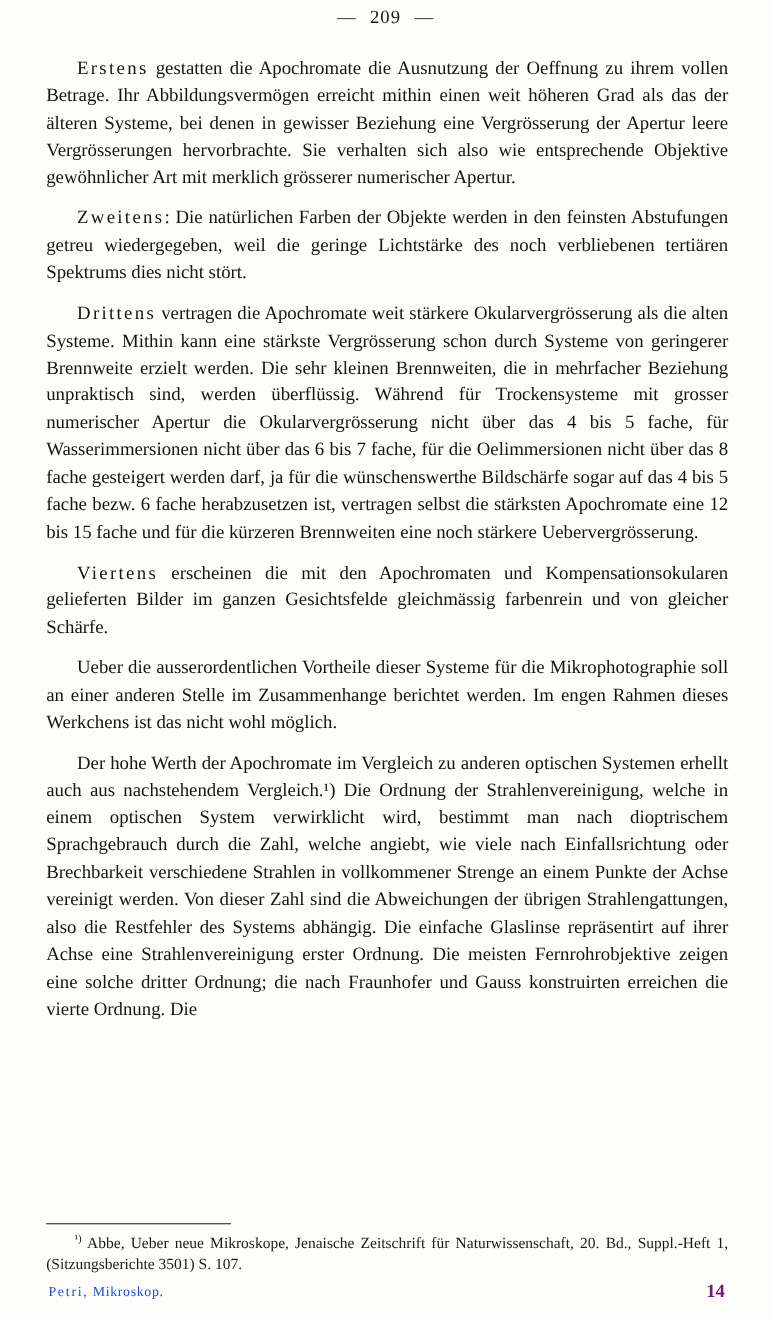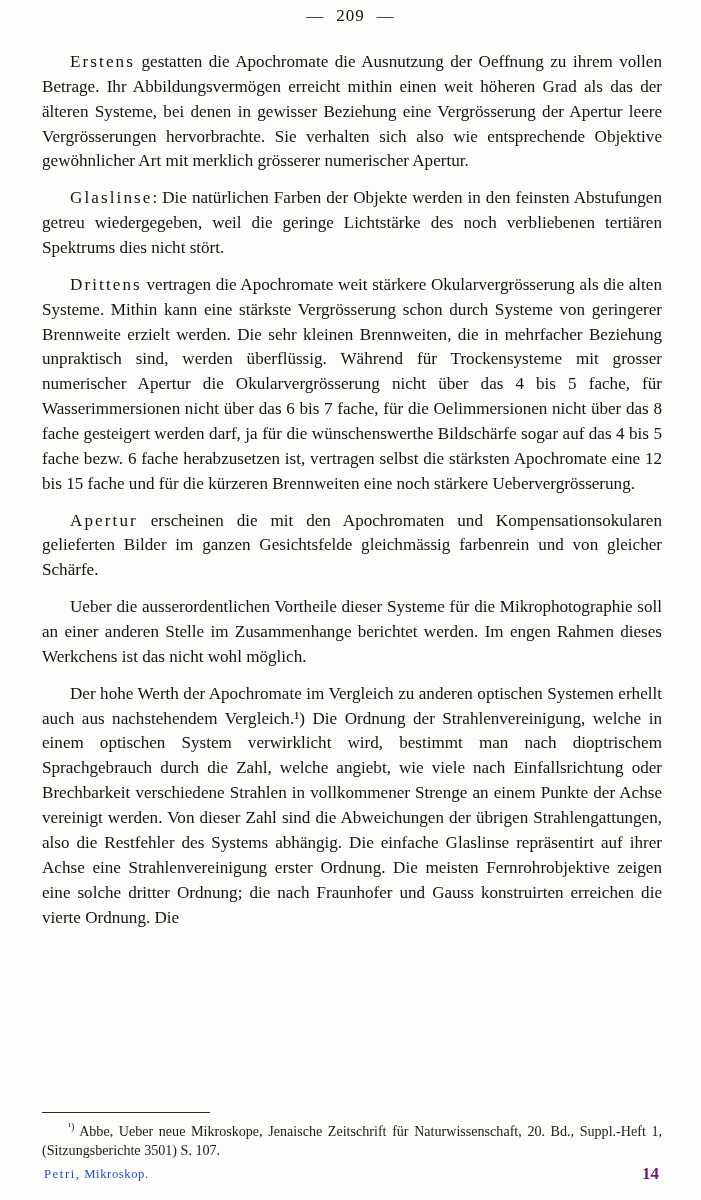--- a/index.html
+++ b/index.html
@@ -109,25 +109,25 @@
 <div class="page">
 
   <div class="page-header">
     <span class="dash">—</span><span>209</span><span class="dash">—</span>
   </div>
 
   <div class="body-text">
 
     <p><span class="sp">Erstens</span><span> gestatten die Apochromate die Ausnutzung der Oeffnung zu ihrem vollen Betrage. Ihr Abbildungsvermögen erreicht mithin einen weit höheren Grad als das der älteren Systeme, bei denen in gewisser Beziehung eine Vergrösserung der Apertur leere Vergrösserungen hervorbrachte. Sie verhalten sich also wie entsprechende Objektive gewöhnlicher Art mit merklich grösserer numerischer Apertur.</span></p>
 
-    <p><span class="sp">Glaslinse</span><span>: Die natürlichen Farben der Objekte werden in den feinsten Abstufungen getreu wiedergegeben, weil die geringe Lichtstärke des noch verbliebenen tertiären Spektrums dies nicht stört.</span></p>
+    <p><span class="sp">Zweitens</span><span>: Die natürlichen Farben der Objekte werden in den feinsten Abstufungen getreu wiedergegeben, weil die geringe Lichtstärke des noch verbliebenen tertiären Spektrums dies nicht stört.</span></p>
 
     <p><span class="sp">Drittens</span><span> vertragen die Apochromate weit stärkere Okularvergrösserung als die alten Systeme. Mithin kann eine stärkste Vergrösserung schon durch Systeme von geringerer Brennweite erzielt werden. Die sehr kleinen Brennweiten, die in mehrfacher Beziehung unpraktisch sind, werden überflüssig. Während für Trockensysteme mit grosser numerischer Apertur die Okularvergrösserung nicht über das 4 bis 5 fache, für Wasserimmersionen nicht über das 6 bis 7 fache, für die Oelimmersionen nicht über das 8 fache gesteigert werden darf, ja für die wünschenswerthe Bildschärfe sogar auf das 4 bis 5 fache bezw. 6 fache herabzusetzen ist, vertragen selbst die stärksten Apochromate eine 12 bis 15 fache und für die kürzeren Brennweiten eine noch stärkere Uebervergrösserung.</span></p>
 
-    <p><span class="sp">Apertur</span><span> erscheinen die mit den Apochromaten und Kompensationsokularen gelieferten Bilder im ganzen Gesichtsfelde gleichmässig farbenrein und von gleicher Schärfe.</span></p>
+    <p><span class="sp">Viertens</span><span> erscheinen die mit den Apochromaten und Kompensationsokularen gelieferten Bilder im ganzen Gesichtsfelde gleichmässig farbenrein und von gleicher Schärfe.</span></p>
 
     <p><span>Ueber die ausserordentlichen Vortheile dieser Systeme für die Mikrophotographie soll an einer anderen Stelle im Zusammenhange berichtet werden. Im engen Rahmen dieses Werkchens ist das nicht wohl möglich.</span></p>
 
     <p><span>Der hohe Werth der Apochromate im Vergleich zu anderen optischen Systemen erhellt auch aus nachstehendem Vergleich.¹) Die Ordnung der Strahlenvereinigung, welche in einem optischen System verwirklicht wird, bestimmt man nach dioptrischem Sprachgebrauch durch die Zahl, welche angiebt, wie viele nach Einfallsrichtung oder Brechbarkeit verschiedene Strahlen in vollkommener Strenge an einem Punkte der Achse vereinigt werden. Von dieser Zahl sind die Abweichungen der übrigen Strahlengattungen, also die Restfehler des Systems abhängig. Die einfache Glaslinse repräsentirt auf ihrer Achse eine Strahlenvereinigung erster Ordnung. Die meisten Fernrohrobjektive zeigen eine solche dritter Ordnung; die nach Fraunhofer und Gauss konstruirten erreichen die vierte Ordnung. Die</span></p>
 
   </div>
 
   <div class="footnote-rule"></div>
 
   <div class="footnote">

